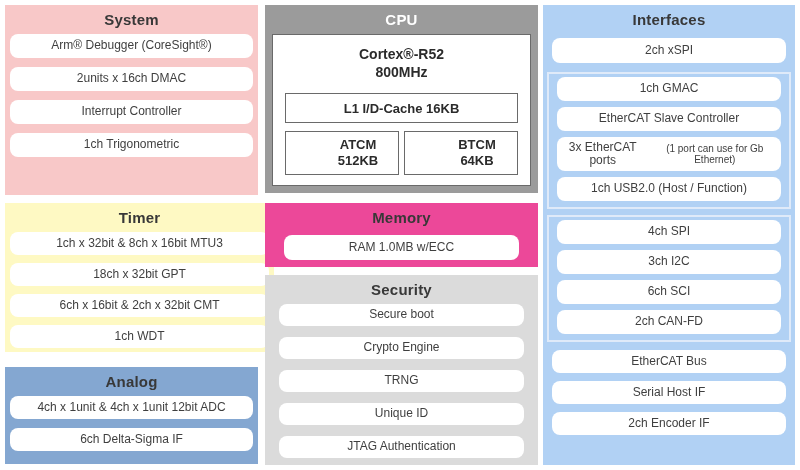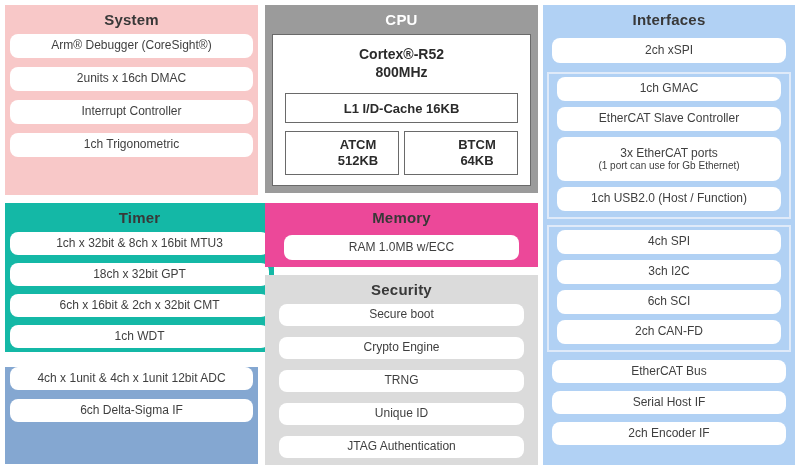--- a/index.html
+++ b/index.html
@@ -12,21 +12,21 @@
     color:#383838; padding:6px 0 6px; letter-spacing:0.2px;
   }
   .row {
     background:#ffffff; height:24px; margin:0 5px 9px;
     display:flex; align-items:center; justify-content:center;
     font-size:12px; color:#3f3f3f; text-align:center; line-height:1.1;border-radius:8px;
   }
 
   
   .system   { left:5px;  top:5px;   width:253px; height:190px; background:#F8C8C8; }
-  .timer    { left:5px;  top:203px; width:269px; height:149px; background:#14b8a6; }
+  .timer    { left:5px;  top:203px; width:269px; height:149px; background:#fef9c3; }
   .timer  .row { height:23px; margin-bottom:8px; }
   .analog   { left:5px;  top:367px; width:253px; height:97px;  background:#84A7D1; }
   .analog .row { height:23px; margin-bottom:9px; }
 
   
   .cpu      { left:265px; top:5px;   width:273px; height:188px; background:#9B9B9B; }
   .cpu .block-title { color:#ffffff; }
   .cpu-inner {
     margin:0 7px; height:152px; background:#ffffff;
     border:1px solid #6A6A6A; box-sizing:border-box; text-align:center;
@@ -51,21 +51,21 @@
   .security .row { height:22px; margin:0 14px 11px; }
 
   
   .interfaces { left:543px; top:5px; width:252px; height:460px; background:#B1D1F4; }
   .interfaces .row { height:24px; margin:0 9px 9px; }
   .interfaces .row.first { margin-top:4px; height:25px; }
   .if-group {
     border:2px solid #DFEAF9; margin:0 4px 6px; padding:3px 4px 0;
   }
   .if-group .row { margin:0 4px 6px; height:24px; }
-  .if-group .row.two-line { height:44px; flex-direction:column; }
+  .if-group .row.two-line { height:34px; flex-direction:row; }
   .two-line .sub { font-size:10px; color:#3f3f3f; }
   .interfaces .bottom-rows .row { height:23px; margin:8px 9px 0; }
 </style>
 </head>
 <body>
 
 <div class="canvas">
 
   <section class="block system">
     <div class="block-title">System</div>
@@ -77,20 +77,21 @@
 
   <section class="block timer">
     <div class="block-title">Timer</div>
     <div class="row">1ch x 32bit &amp; 8ch x 16bit MTU3</div>
     <div class="row">18ch x 32bit GPT</div>
     <div class="row">6ch x 16bit &amp; 2ch x 32bit CMT</div>
     <div class="row">1ch WDT</div>
   </section>
 
   <section class="block analog">
+    <div class="block-title">Analog</div>
     <div class="row">4ch x 1unit &amp; 4ch x 1unit 12bit ADC</div>
     <div class="row">6ch Delta-Sigma IF</div>
   </section>
 
   <section class="block cpu">
     <div class="block-title">CPU</div>
     <div class="cpu-inner">
       <div class="core-line first">Cortex®-R52</div>
       <div class="core-line">800MHz</div>
       <div class="cache-box">L1 I/D-Cache 16KB</div>

